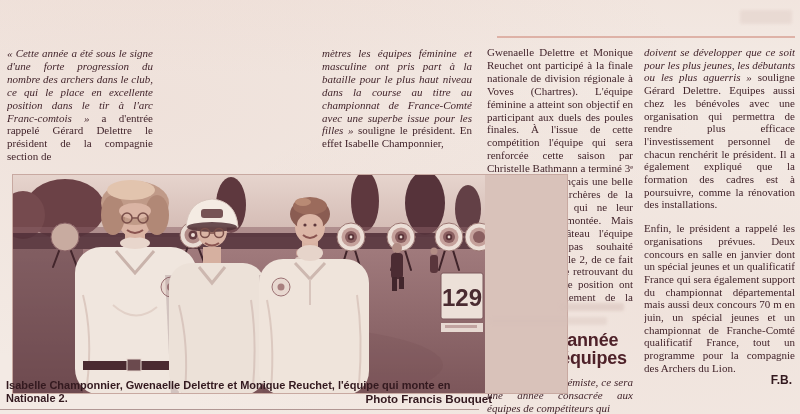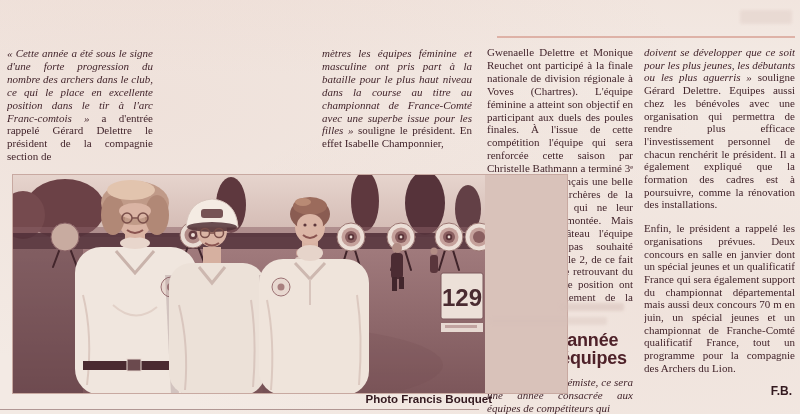--- a/index.html
+++ b/index.html
@@ -39,21 +39,21 @@
     font-size:18px;line-height:18px;color:var(--subhead);letter-spacing:-.2px;}
   
   .photo{position:absolute;left:8px;top:170px;width:556px;height:220px;margin:4px;
     border:1px solid #c8a9a1;box-sizing:border-box;overflow:hidden;background:#d9c2ba;}
   .photo svg{display:block;}
   .caption{position:absolute;left:6px;top:379px;width:474px;
     font-family:"Liberation Sans",sans-serif;font-weight:bold;font-size:11px;line-height:13px;color:#33191f;}
   .credit{position:absolute;left:24px;top:393px;width:468px;text-align:right;
     font-family:"Liberation Sans",sans-serif;font-weight:bold;font-size:11.5px;color:#33191f;}
   .bottom-rule{position:absolute;left:0;top:409px;width:479px;height:1px;background:#8d6a68;opacity:.65;}
-  .byline{position:absolute;right:8px;top:384px;font-family:"Liberation Sans",sans-serif;
+  .byline{position:absolute;right:8px;top:373px;font-family:"Liberation Sans",sans-serif;
     font-weight:bold;font-size:12px;color:#33191f;text-align:right;}
   
   .ghost{position:absolute;background:#d6bfb8;border-radius:2px;filter:blur(1.5px);}
   .g1{left:560px;top:303px;width:64px;height:8px;opacity:.5;}
   .g2{left:489px;top:317px;width:118px;height:8px;opacity:.35;}
   .g3{left:740px;top:10px;width:52px;height:14px;opacity:.3;}
 </style>
 </head>
 <body>
 
@@ -241,20 +241,21 @@
         <ellipse cx="297" cy="31" rx="17" ry="9" fill="#9b6b5c"></ellipse>
         <ellipse cx="290" cy="27" rx="8" ry="4" fill="#b98a74"></ellipse>
         <ellipse cx="297" cy="50" rx="13" ry="11" fill="#dcb6a6"></ellipse>
         <circle cx="292" cy="50" r="1.6" fill="#5f383c"></circle>
         <circle cx="302" cy="50" r="1.6" fill="#5f383c"></circle>
         <path d="M290,60 Q297,66 304,60" stroke="#8a5450" stroke-width="2" fill="none"></path>
       </g>
     </svg>
   </figure>
 
+  <div class="caption">Isabelle Champonnier, Gwenaelle Delettre et Monique Reuchet, l'équipe qui monte en Nationale 2.</div>
   <div class="credit">Photo Francis Bouquet</div>
   <div class="bottom-rule"></div>
 
   <div class="byline">F.B.</div>
 
   <div class="ghost g1"></div>
   <div class="ghost g2"></div>
   <div class="ghost g3"></div>
 </div>
 

